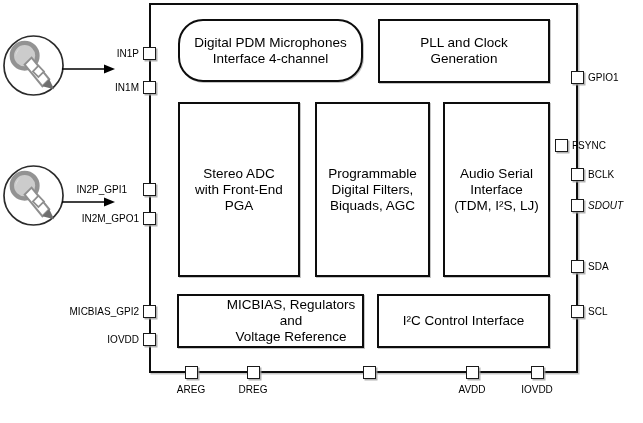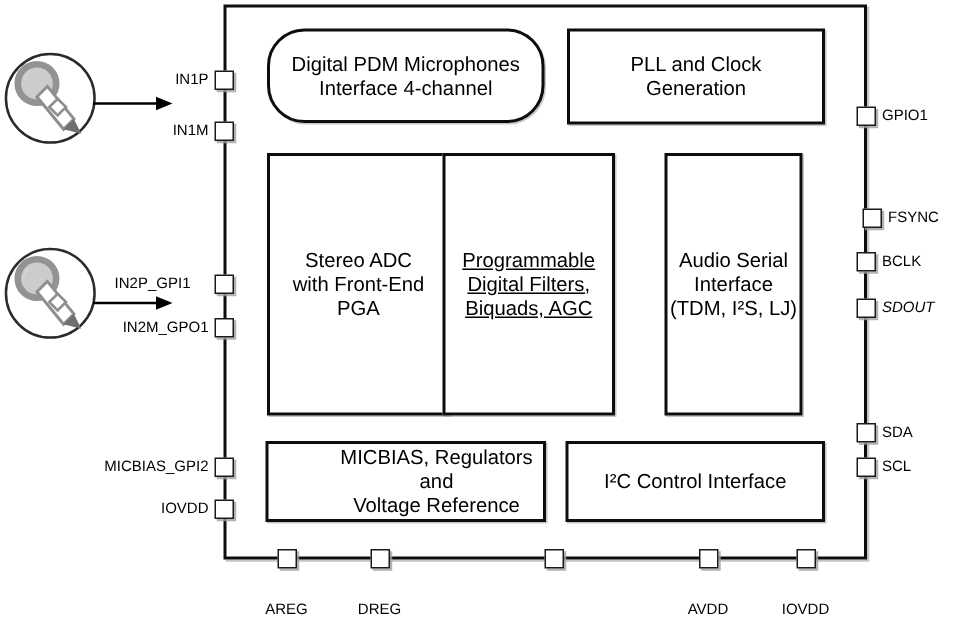--- a/index.html
+++ b/index.html
@@ -15,26 +15,26 @@
   }
   .block{
     position:absolute;border:2px solid #0d0d0d;box-sizing:border-box;background:#fff;
     display:flex;align-items:center;justify-content:center;text-align:center;
     font-size:13.5px;line-height:16px;white-space:pre-line;
     box-shadow:1px 1px 0 rgba(150,150,150,.55);
   }
   .b-pdm{left:178px;top:19px;width:185px;height:63px;border-radius:25px;}
   .b-pll{left:378px;top:19px;width:172px;height:64px;}
   .b-adc{left:178px;top:102px;width:122px;height:175px;}
-  .b-filters{left:295px;top:102px;width:115px;height:175px;text-decoration:underline;}
-  .b-asi{left:443px;top:102px;width:92px;height:175px;}
+  .b-filters{left:315px;top:102px;width:115px;height:175px;}
+  .b-asi{left:443px;top:102px;width:107px;height:175px;}
   .b-micbias{left:177px;top:294px;width:187px;height:54px;padding-left:41px;}
   .b-i2c{left:377px;top:294px;width:173px;height:54px;}
   .pinrow{position:absolute;display:flex;align-items:center;gap:4px;height:16px;}
-  .pincol{position:absolute;display:flex;flex-direction:column;align-items:center;gap:20px;width:110px;}
+  .pincol{position:absolute;display:flex;flex-direction:column;align-items:center;gap:3px;width:110px;}
   .pinbox{
     width:13px;height:13px;box-sizing:border-box;background:#fff;
     border:1.6px solid #1a1a1a;box-shadow:1.5px 1.5px 0 rgba(160,160,160,.8);
     flex:0 0 auto;
   }
   .pinlabel{font-size:10px;line-height:15px;white-space:pre-line;}
   .pinrow.lft .pinlabel{text-align:right;}
   .pincol .pinlabel{text-align:center;}
   .micwrap{position:absolute;width:63px;height:63px;}
   .arrow{position:absolute;}
@@ -85,33 +85,33 @@
     </div>
   <div class="pinrow lft" style="right:487px;top:331px;">
       <span class="pinlabel">IOVDD</span>
       <span class="pinbox"></span>
     </div>
 
   <div class="pinrow" style="left:571px;top:69px;">
       <span class="pinbox"></span>
       <span class="pinlabel">GPIO1</span>
     </div>
-  <div class="pinrow" style="left:575px;top:137px;justify-content:center;">
+  <div class="pinrow" style="left:555px;top:137px;justify-content:center;">
       <span class="pinbox"></span>
       <span class="pinlabel">FSYNC</span>
     </div>
   <div class="pinrow" style="left:571px;top:166px;">
       <span class="pinbox"></span>
       <span class="pinlabel">BCLK</span>
     </div>
   <div class="pinrow" style="left:571px;top:197px;font-style:italic;">
       <span class="pinbox"></span>
       <span class="pinlabel">SDOUT</span>
     </div>
-  <div class="pinrow" style="left:571px;top:280px;">
+  <div class="pinrow" style="left:571px;top:258px;">
       <span class="pinbox"></span>
       <span class="pinlabel">SDA</span>
     </div>
   <div class="pinrow" style="left:571px;top:303px;">
       <span class="pinbox"></span>
       <span class="pinlabel">SCL</span>
     </div>
 
   <div class="pincol" style="left:136px;top:366px;">
       <span class="pinbox"></span>

